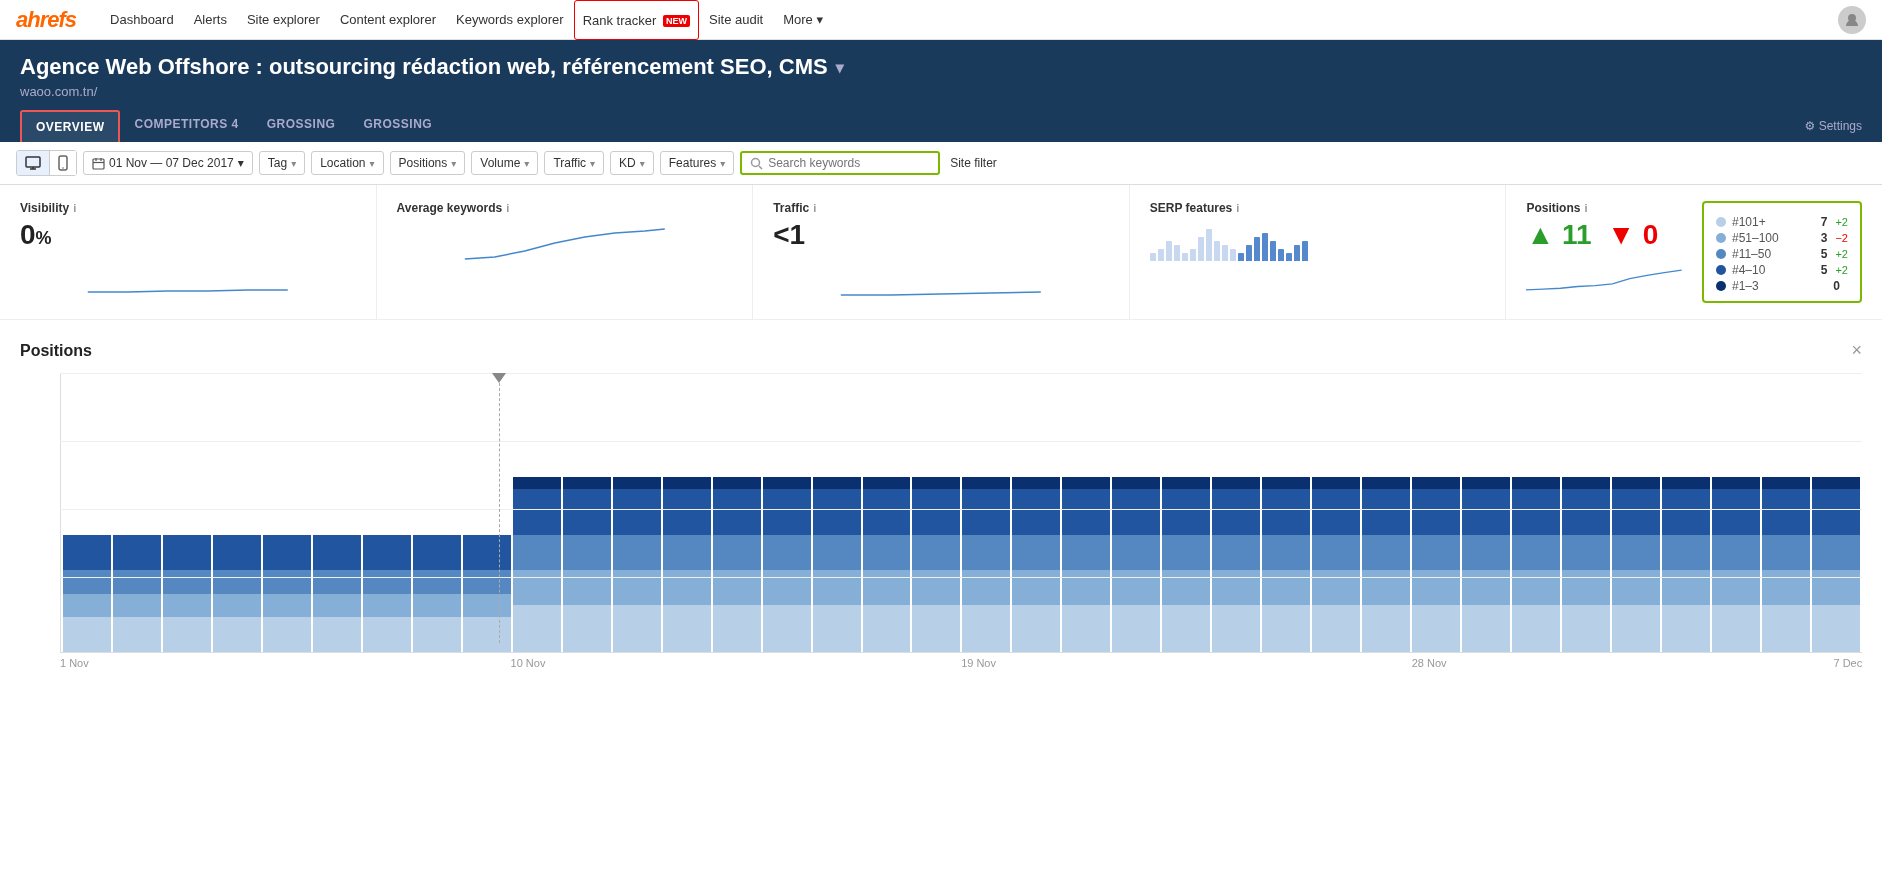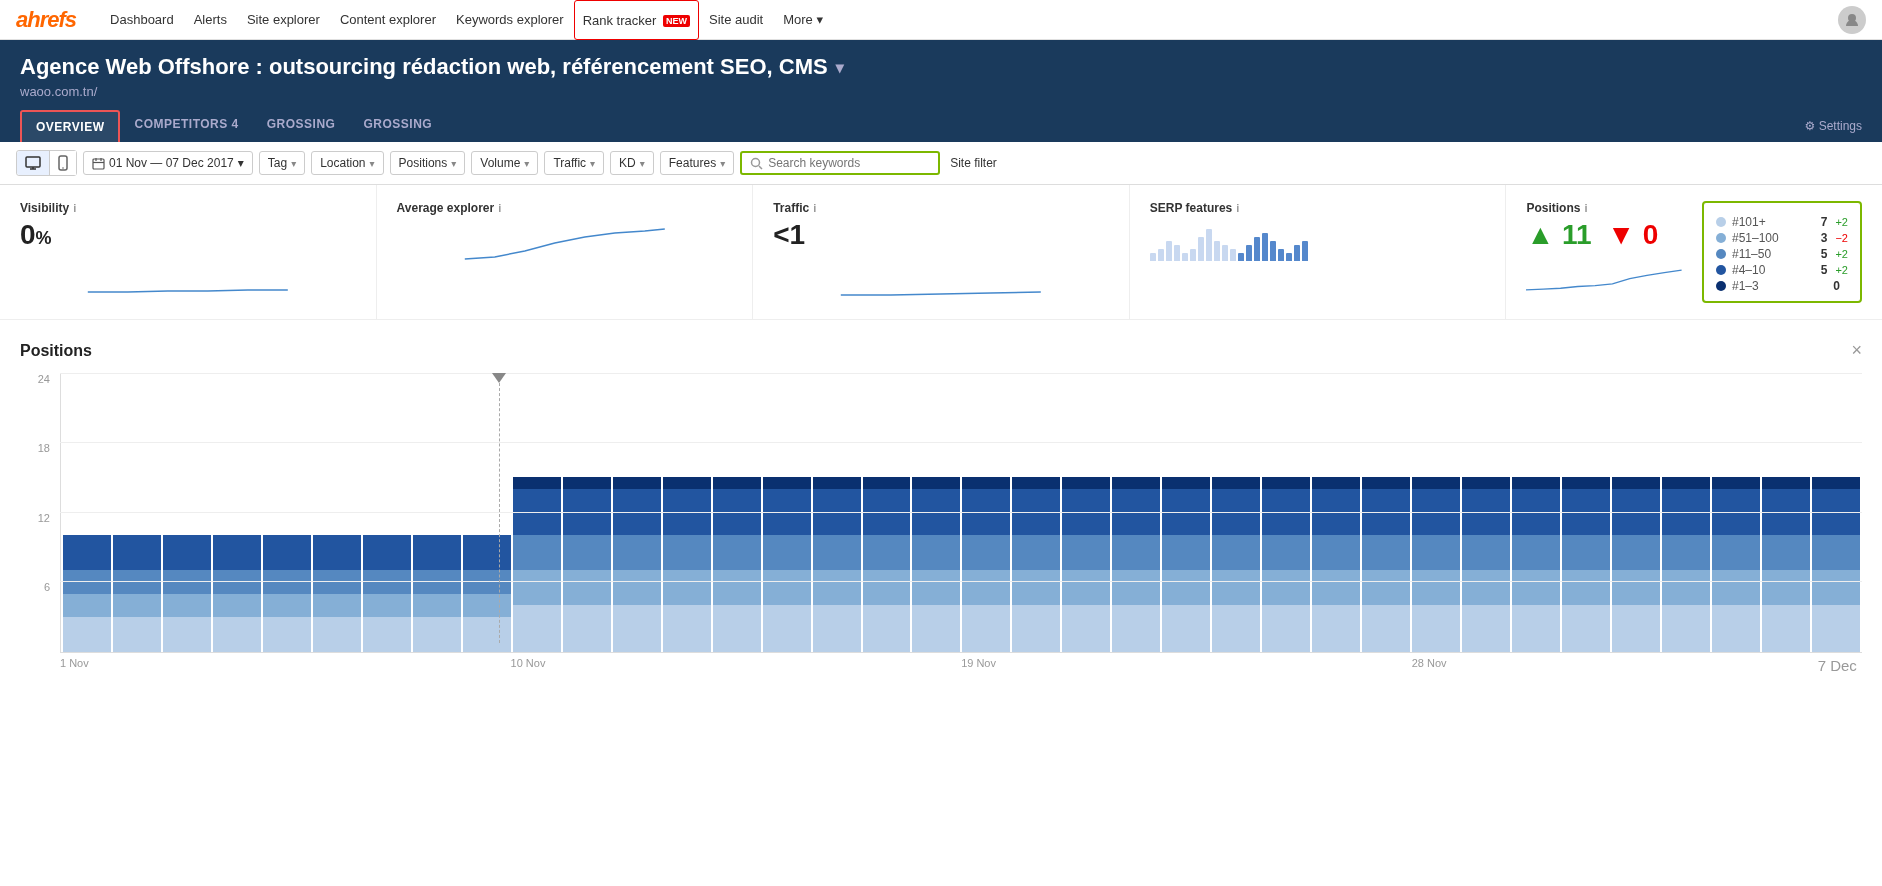--- a/index.html
+++ b/index.html
@@ -330,21 +330,21 @@
     </div>
     <div class="mini-chart">
       <svg width="100%" height="40" viewBox="0 0 200 40">
           <polyline points="0,35 40,35 80,34 120,34 160,33 200,33" fill="none" stroke="#4488cc" stroke-width="1.5"></polyline>
         </svg>
     </div>
   </div>
 
   <div class="metric-card">
     <div class="metric-label">
-      <span>Average explorer</span>
+      <span>Average keywords</span>
       <span class="info-icon">i</span>
     </div>
     <div class="mini-chart">
       <svg width="100%" height="40" viewBox="0 0 200 40">
           <polyline points="0,38 30,36 60,30 90,22 120,16 150,12 180,10 200,8" fill="none" stroke="#4488cc" stroke-width="1.5"></polyline>
         </svg>
     </div>
   </div>
 
   <div class="metric-card">
@@ -447,27 +447,20 @@
 </div>
 
 <div class="positions-section">
   <div class="section-header">
     <span class="section-title">Positions</span>
     <span class="close-btn">×</span>
   </div>
 
   <div style="position:relative;">
 
-    <div style="position:absolute; left:0; top:0; bottom:24px; width:36px; display:flex; flex-direction:column; justify-content:space-between; align-items:flex-end; padding-right:6px; font-size:11px; color:#999;">
-      <span>24</span>
-      <span>18</span>
-      <span>12</span>
-      <span>6</span>
-      <span></span>
-    </div>
 
     <div style="margin-left:40px; position:relative;">
 
       <div style="position:absolute; left:0; right:0; top:0; bottom:24px; pointer-events:none;">
         <div style="position:absolute; left:0; right:0; top:0; border-top:1px solid #eee;"></div>
         <div style="position:absolute; left:0; right:0; top:25%; border-top:1px solid #eee;"></div>
         <div style="position:absolute; left:0; right:0; top:50%; border-top:1px solid #eee;"></div>
         <div style="position:absolute; left:0; right:0; top:75%; border-top:1px solid #eee;"></div>
       </div>
 
@@ -751,17 +744,17 @@
           <div style="flex: 1 1 0%; text-align: left; font-size: 11px; color: rgb(153, 153, 153);"></div>
           <div style="flex: 1 1 0%; text-align: left; font-size: 11px; color: rgb(153, 153, 153);"></div>
           <div style="flex: 1 1 0%; text-align: left; font-size: 11px; color: rgb(153, 153, 153);">28 Nov</div>
           <div style="flex: 1 1 0%; text-align: left; font-size: 11px; color: rgb(153, 153, 153);"></div>
           <div style="flex: 1 1 0%; text-align: left; font-size: 11px; color: rgb(153, 153, 153);"></div>
           <div style="flex: 1 1 0%; text-align: left; font-size: 11px; color: rgb(153, 153, 153);"></div>
           <div style="flex: 1 1 0%; text-align: left; font-size: 11px; color: rgb(153, 153, 153);"></div>
           <div style="flex: 1 1 0%; text-align: left; font-size: 11px; color: rgb(153, 153, 153);"></div>
           <div style="flex: 1 1 0%; text-align: left; font-size: 11px; color: rgb(153, 153, 153);"></div>
           <div style="flex: 1 1 0%; text-align: left; font-size: 11px; color: rgb(153, 153, 153);"></div>
-          <div style="flex: 1 1 0%; text-align: center; font-size: 15px; color: rgb(153, 153, 153);">7 Dec</div>
+          <div style="flex: 1 1 0%; text-align: right; font-size: 11px; color: rgb(153, 153, 153);">7 Dec</div>
         </div>
     </div>
   </div>
 </div>
 
 </body></html>

